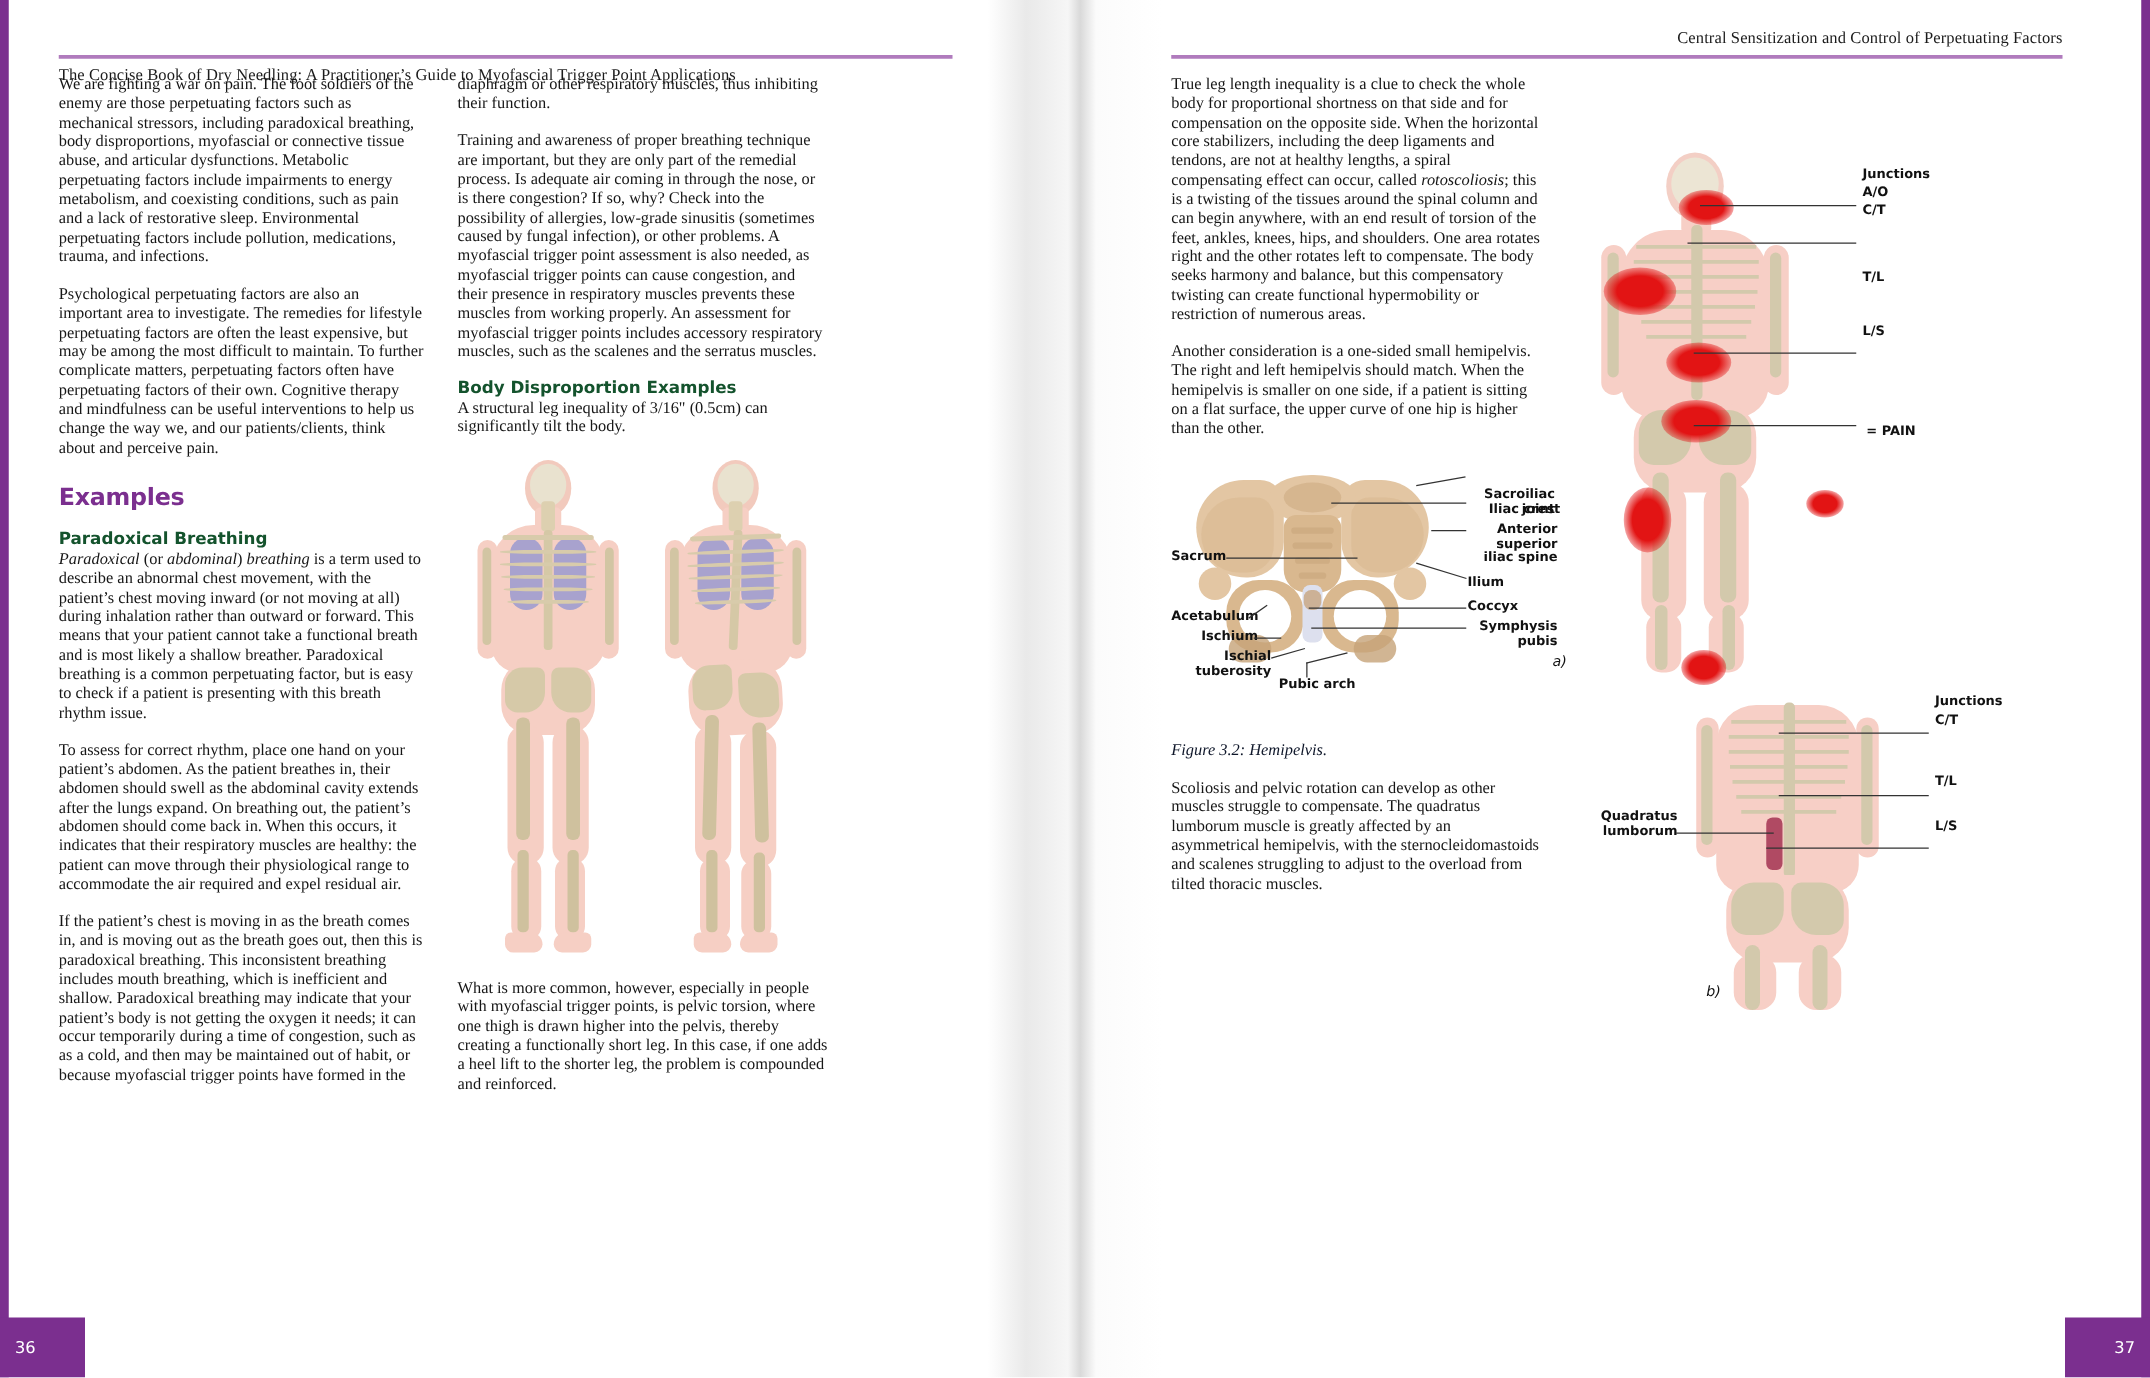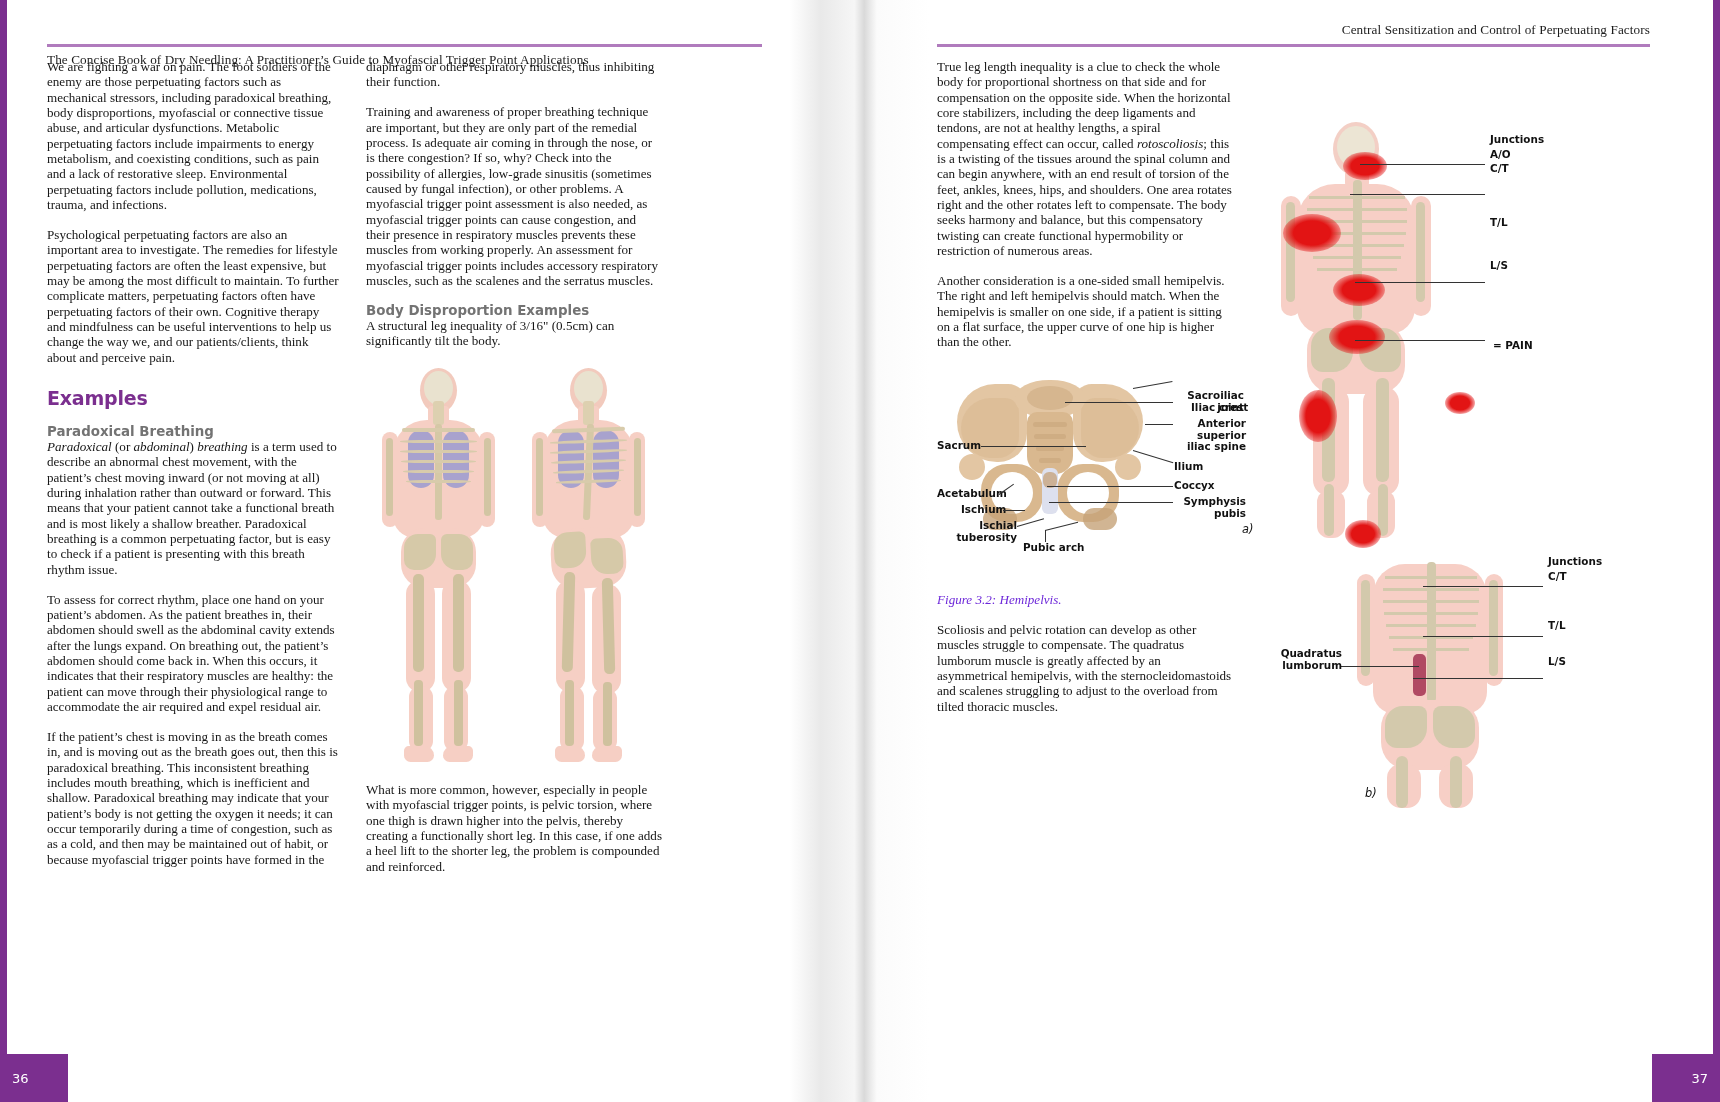--- a/index.html
+++ b/index.html
@@ -50,25 +50,25 @@
     font-size:21px; line-height:23.5px; font-weight:700;
     color:#7b2f8f; margin:0 0 16px 0; letter-spacing:-.2px;
   }
   h2.section-head {
     font-family:"DejaVu Sans", sans-serif;
     font-size:19px; font-weight:700; color:#7b2f8f;
     margin:22px 0 15px 0; letter-spacing:-.2px;
   }
   h3.sub-head {
     font-family:"DejaVu Sans", sans-serif;
-    font-size:13.4px; font-weight:700; color:#737373;
+    font-size:13.4px; font-weight:700; color:#14532d;
     margin:0 0 0px 0;
   }
   .caption {
-    font-size:13.1px; line-height:15.4px; font-style:italic; color:#6d28d9;
+    font-size:13.1px; line-height:15.4px; font-style:italic; color:#0f172a;
     margin:0 0 14.5px 0;
   }
   em { font-style:italic; }
 
   
   .folio {
     position:absolute; bottom:0; width:68px; height:48px;
     background:#7b2f8f; color:#fff;
     font-family:"DejaVu Sans", sans-serif; font-size:13px;
     display:flex; align-items:center;

